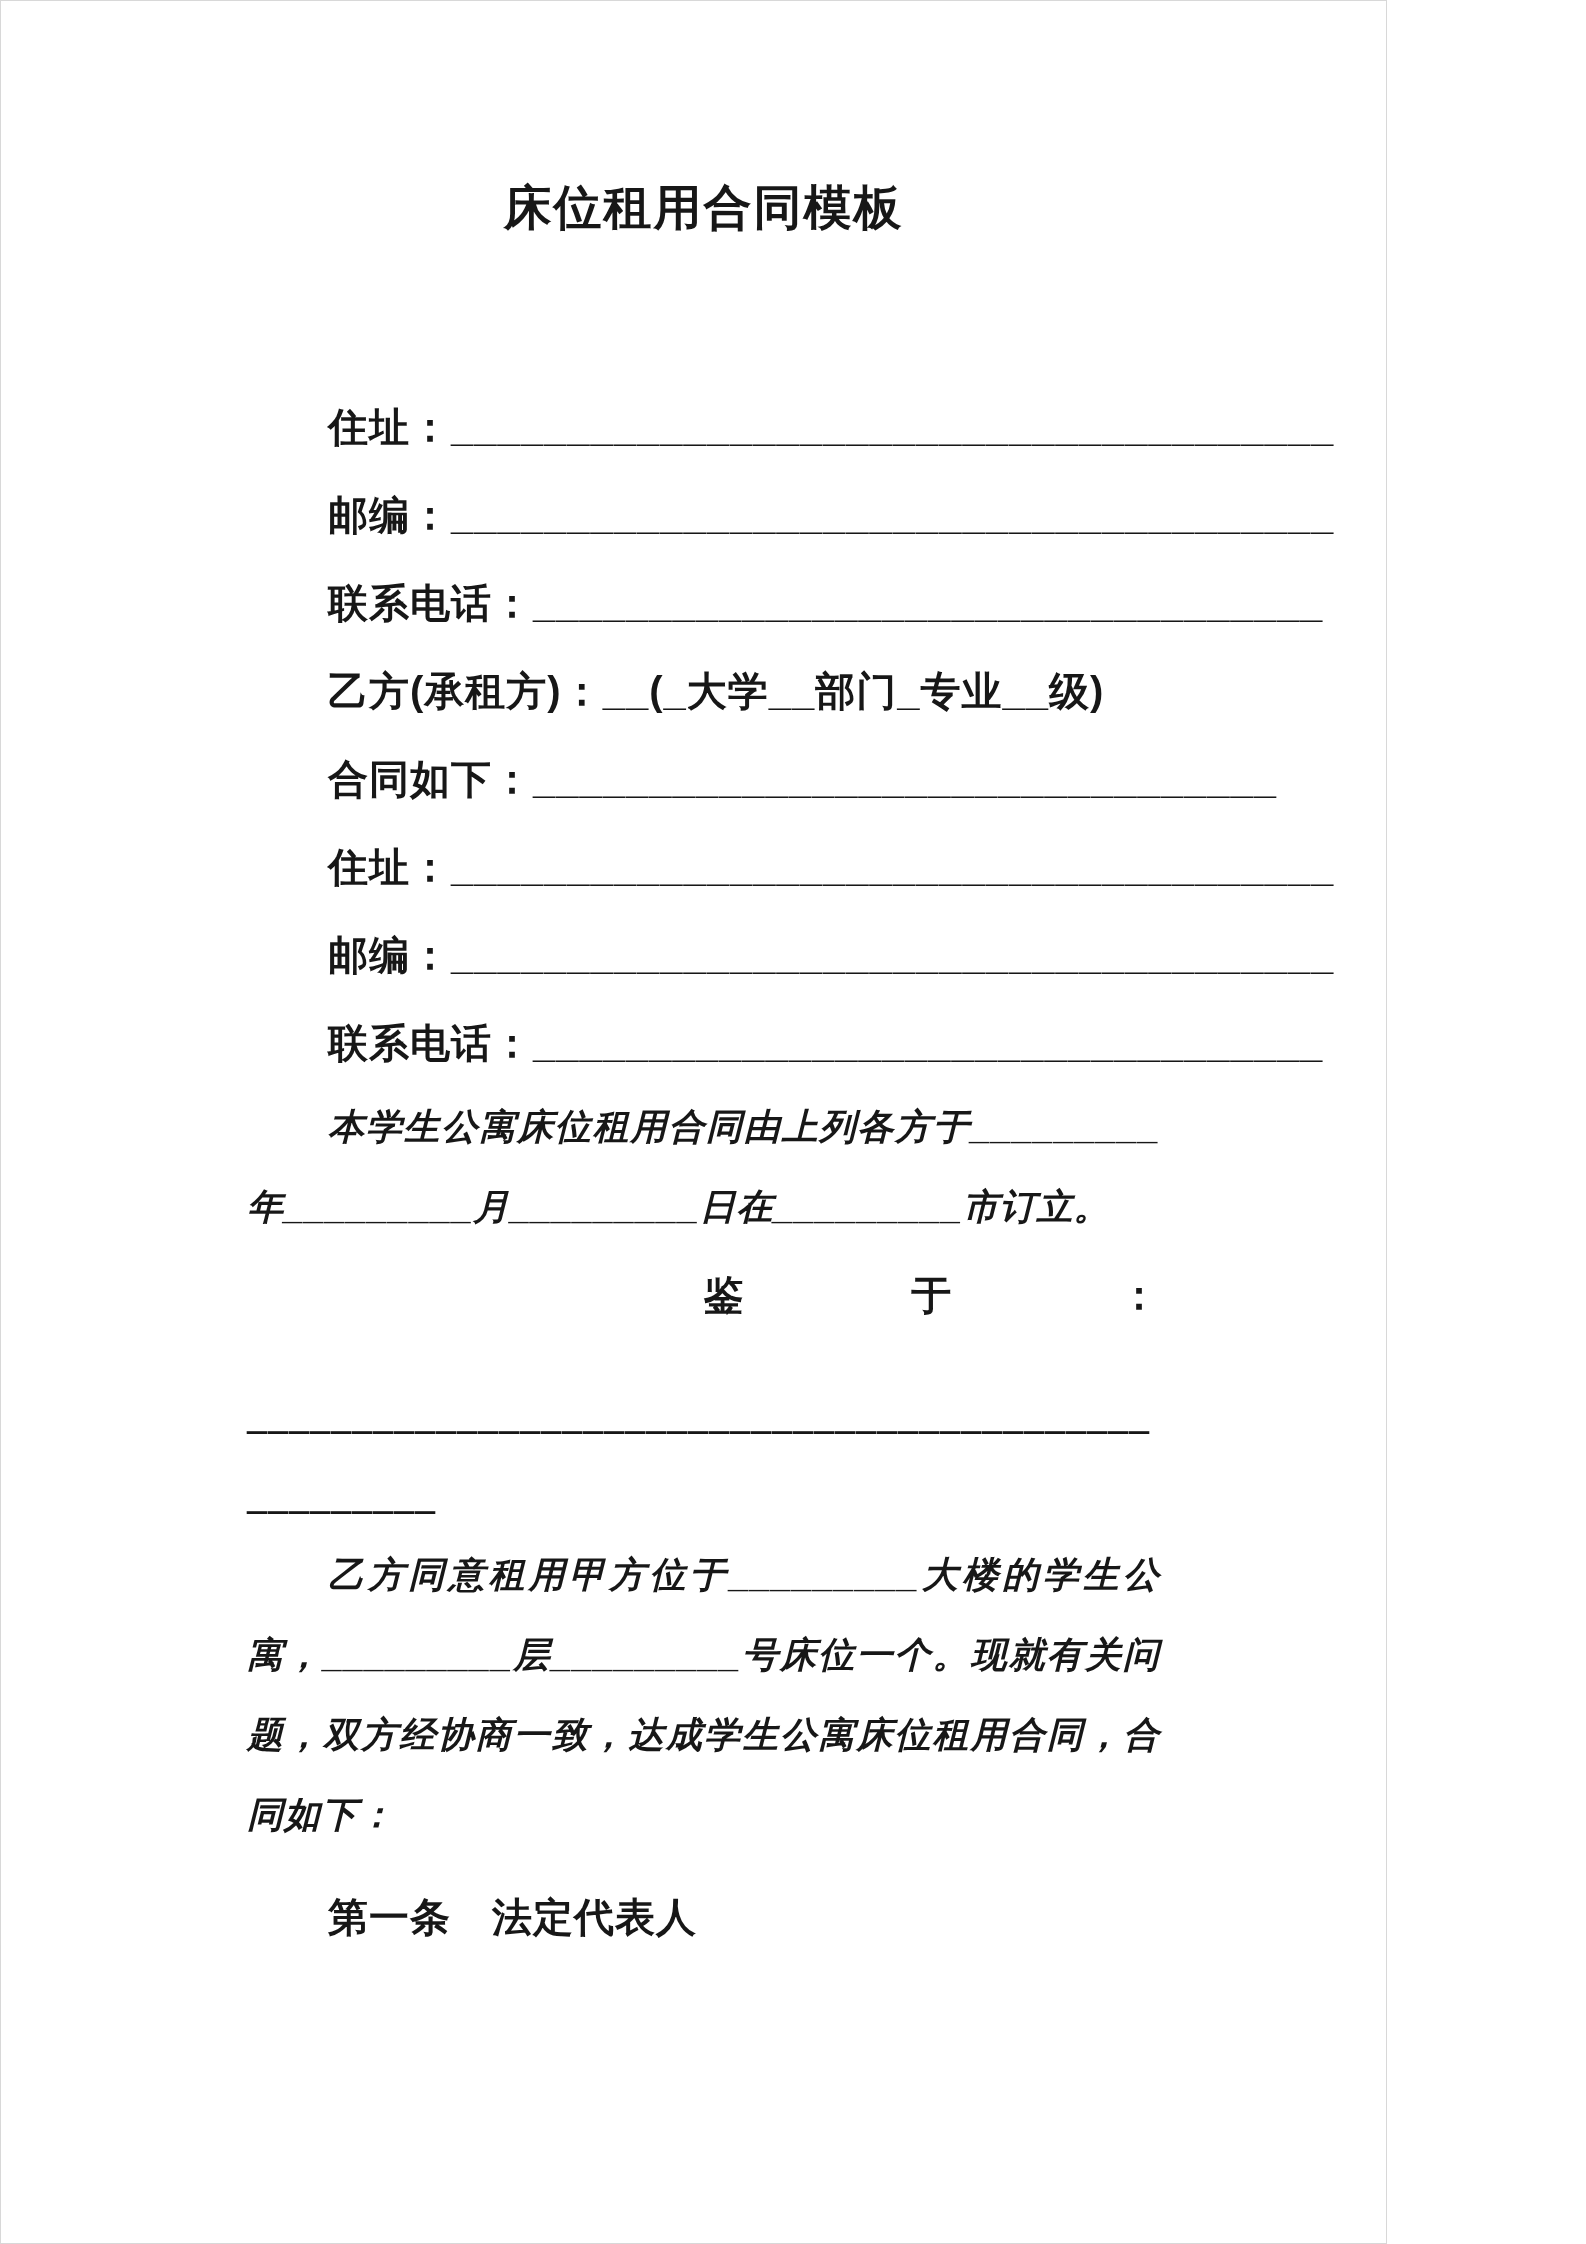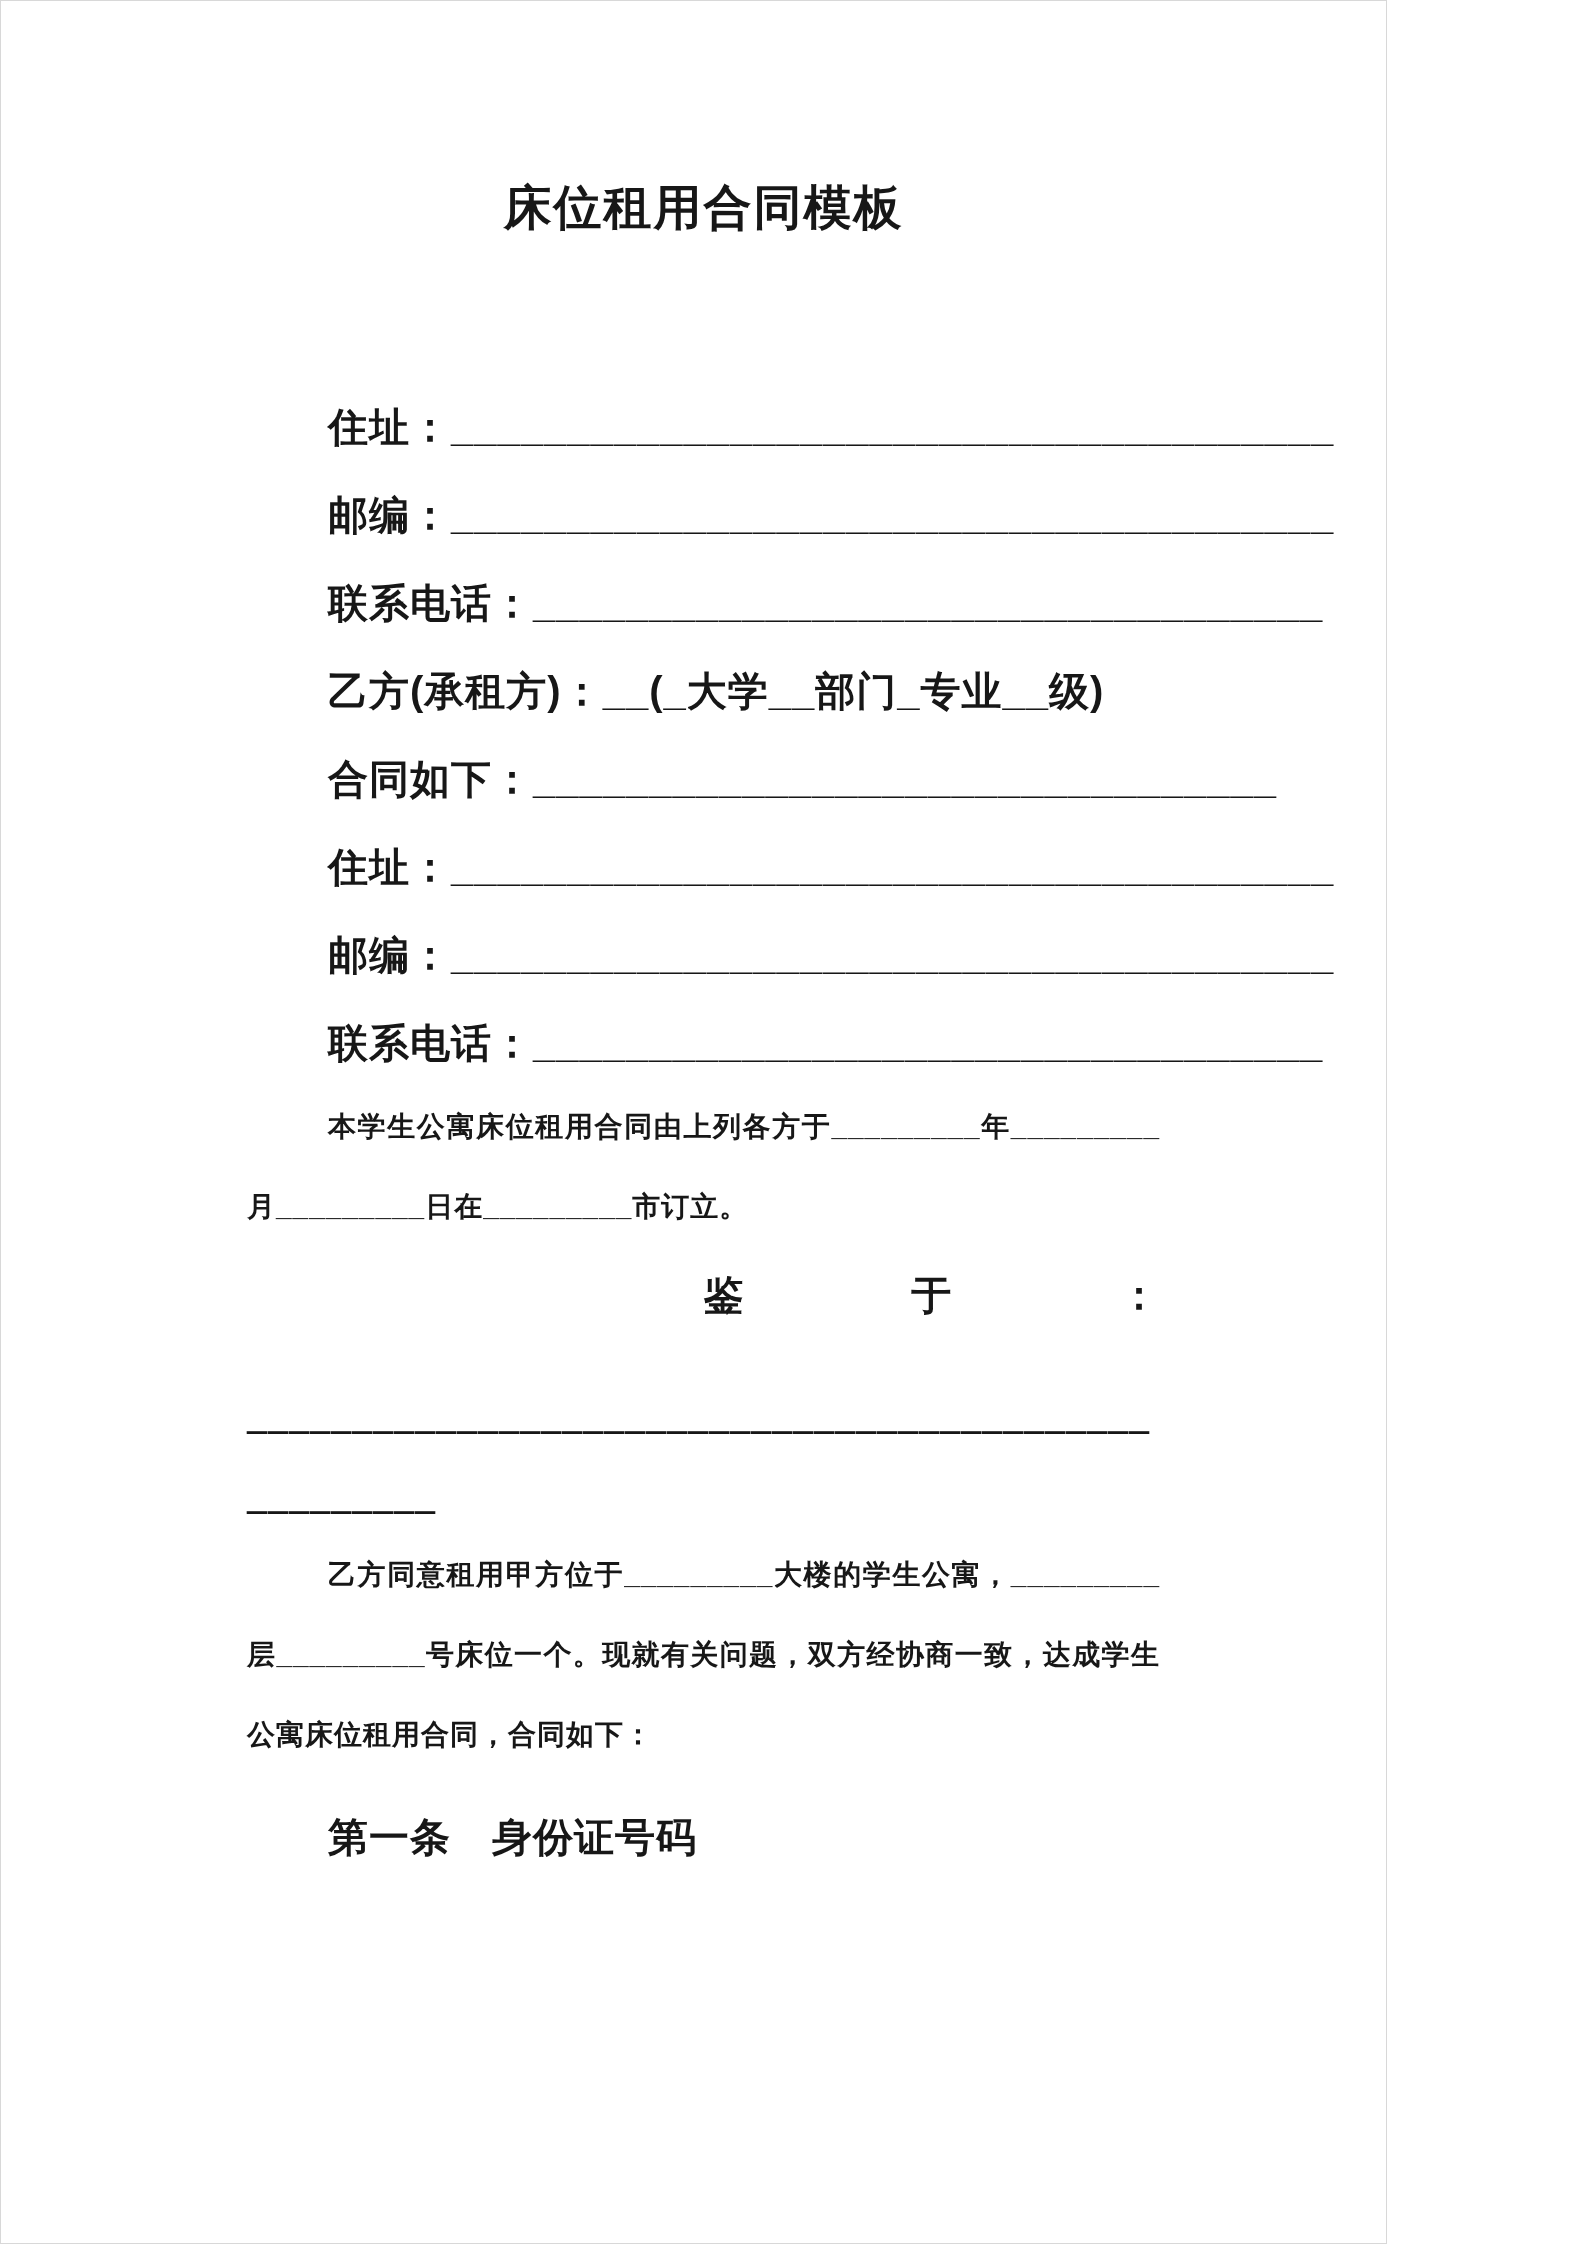--- a/index.html
+++ b/index.html
@@ -25,24 +25,25 @@
     font-weight: 700;
   }
   .line {
     font-size: 40px;
     line-height: 88px;
     text-indent: 81px;
     white-space: nowrap;
     letter-spacing: 1px;
   }
   .para {
-    font-size: 28px;
+    font-size: 36px;
     line-height: 80px;
     text-align: justify;
     letter-spacing: 1px;
+    font-style: italic;
   }
   .indent { text-indent: 81px; }
   .blankline {
     font-size: 40px;
     line-height: 80px;
     word-break: break-all;
     letter-spacing: 1px;
   }
   .long-blank { margin-top: 32px; font-family: Liberation Serif, serif; }
   .whereas-line {
@@ -79,15 +80,15 @@
     <span>鉴</span>
     <span>于</span>
     <span>：</span>
   </div>
 
   <p class="blankline long-blank">____________________________________________________</p>
 
 
   <p class="para indent">乙方同意租用甲方位于_________大楼的学生公寓，_________层_________号床位一个。现就有关问题，双方经协商一致，达成学生公寓床位租用合同，合同如下：</p>
 
-  <p class="line article-heading">第一条　身份证号码</p>
+  <p class="line article-heading">第一条　法定代表人</p>
 
 </div>
 
 </body></html>

